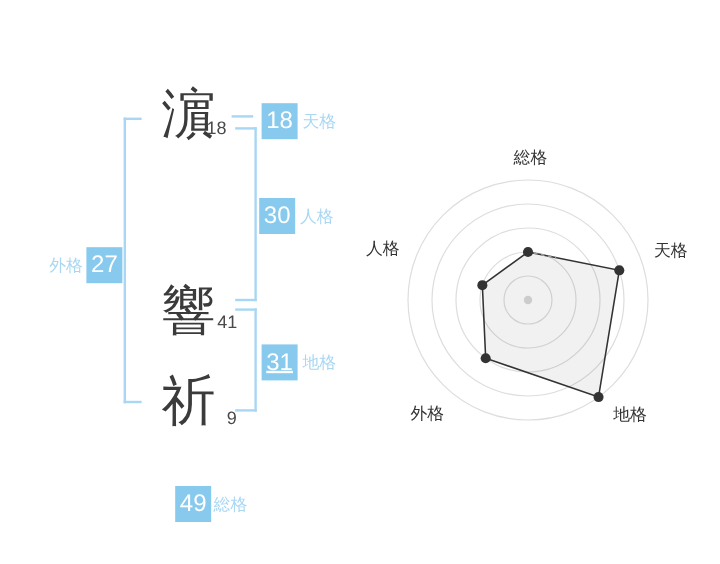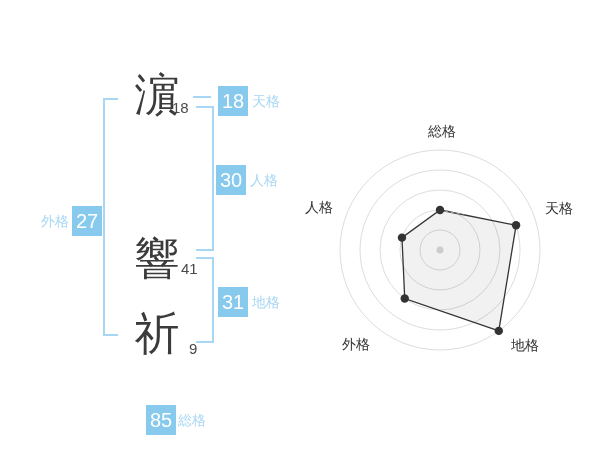--- a/index.html
+++ b/index.html
@@ -29,21 +29,21 @@
   .bracket-right{border-right:2px solid var(--bracket);border-top:2px solid var(--bracket);border-bottom:2px solid var(--bracket);}
   .bracket-jinkaku{left:196px;top:106px;width:16px;height:141px;}
   .bracket-chikaku{left:196px;top:257px;width:16px;height:82px;}
   
   .score-box{
     position:absolute;width:30px;height:30px;background:var(--accent);
     color:#ffffff;font-size:20px;display:flex;align-items:center;justify-content:center;line-height:1;
   }
   .box-tenkaku{left:218px;top:86px;}
   .box-jinkaku{left:216px;top:165px;}
-  .box-chikaku{left:218px;top:287px;}
+  .box-chikaku{left:218px;top:287px;text-decoration:underline;}
   .box-gaikaku{left:72px;top:206px;text-align:center;}
   .box-soukaku{left:146px;top:405px;}
   .score-label{position:absolute;font-size:14px;color:var(--accent-light);line-height:1;}
   .lbl-tenkaku{left:252px;top:94px;}
   .lbl-jinkaku{left:250px;top:173px;}
   .lbl-chikaku{left:252px;top:295px;}
   .lbl-gaikaku{left:41px;top:214px;}
   .lbl-soukaku{left:178px;top:413px;}
   
   .radar{position:absolute;left:300px;top:115px;width:300px;height:250px;}
@@ -71,21 +71,21 @@
 
   <div class="score-box box-jinkaku">30</div>
   <div class="score-label lbl-jinkaku">人格</div>
 
   <div class="score-box box-chikaku">31</div>
   <div class="score-label lbl-chikaku">地格</div>
 
   <div class="score-label lbl-gaikaku">外格</div>
   <div class="score-box box-gaikaku">27</div>
 
-  <div class="score-box box-soukaku">85</div>
+  <div class="score-box box-soukaku">49</div>
   <div class="score-label lbl-soukaku">総格</div>
 
   <svg class="radar" viewBox="0 0 300 250" width="300" height="250">
     <g>
         <circle cx="140" cy="135" r="20" fill="none" stroke="#dddddd" stroke-width="1"></circle>
         <circle cx="140" cy="135" r="40" fill="none" stroke="#dddddd" stroke-width="1"></circle>
         <circle cx="140" cy="135" r="60" fill="none" stroke="#dddddd" stroke-width="1"></circle>
         <circle cx="140" cy="135" r="80" fill="none" stroke="#dddddd" stroke-width="1"></circle>
         <circle cx="140" cy="135" r="100" fill="none" stroke="#dddddd" stroke-width="1"></circle>
         <polygon points="140,95 216.0845213036123,110.2786404500042 198.77852522924732,215.90169943749476 104.73288486245161,183.54101966249686 101.95773934819385,122.6393202250021" fill="rgba(0,0,0,0.055)" stroke="#333333" stroke-width="1.3"></polygon>

